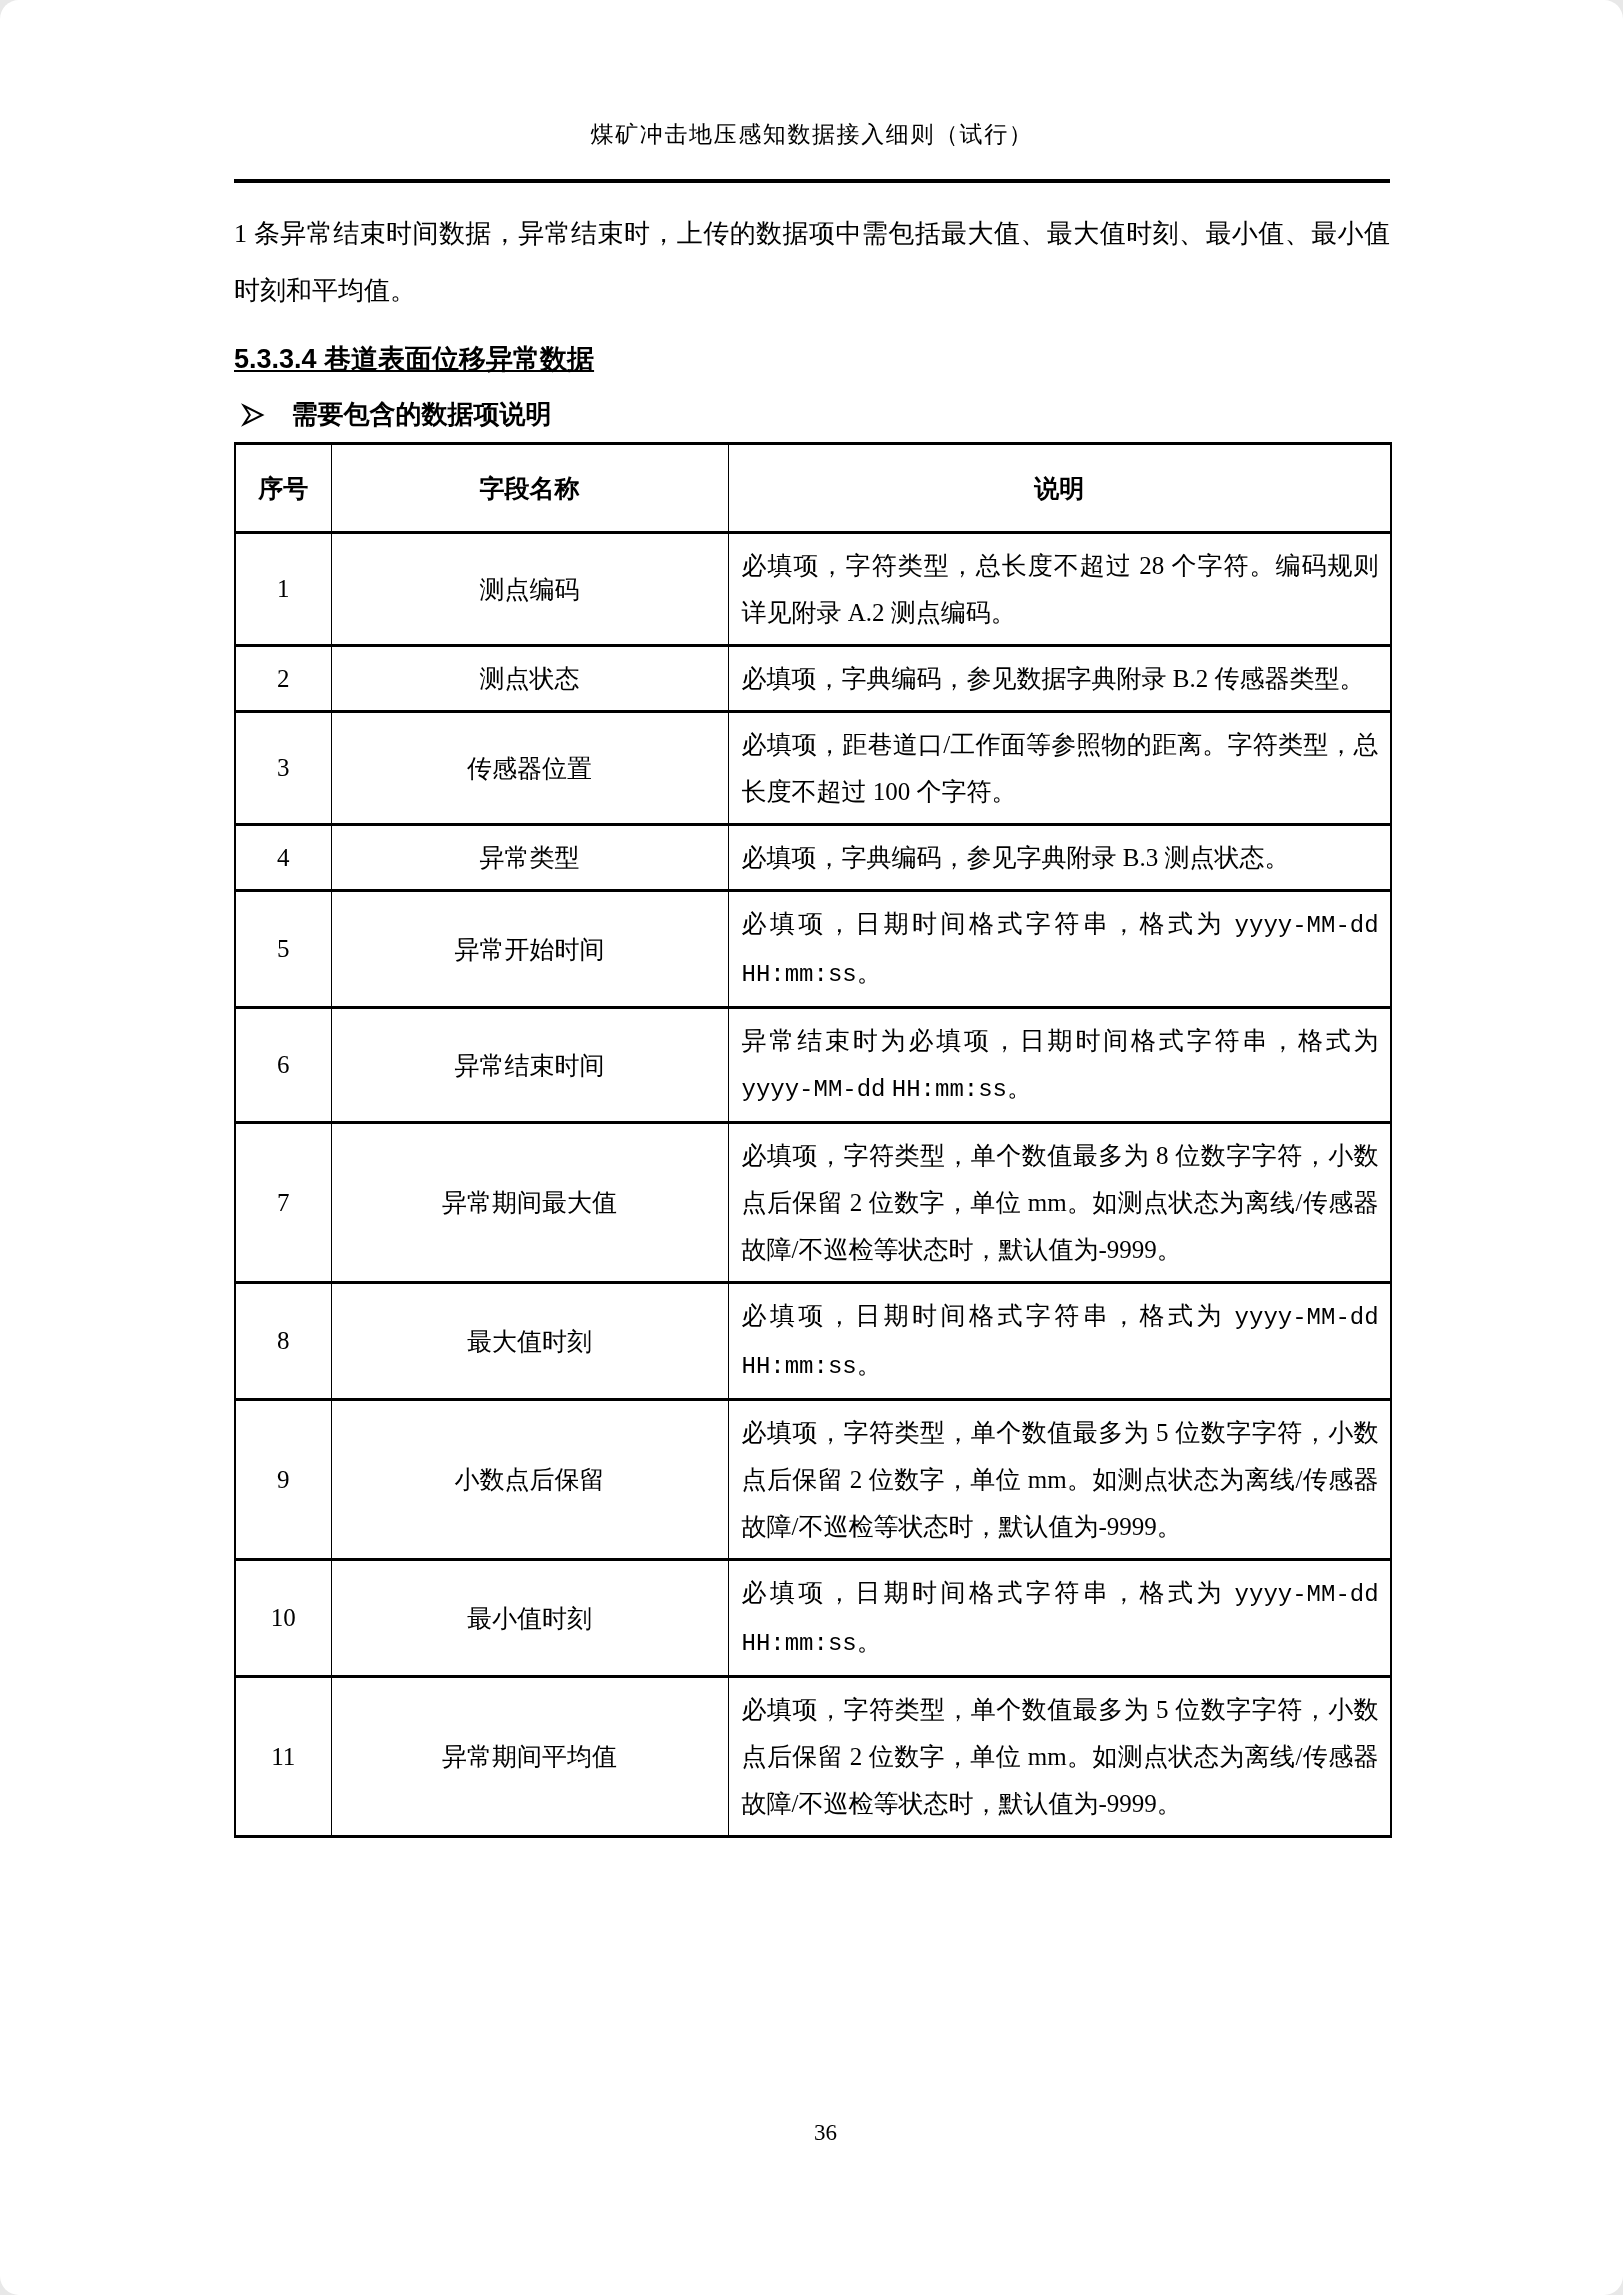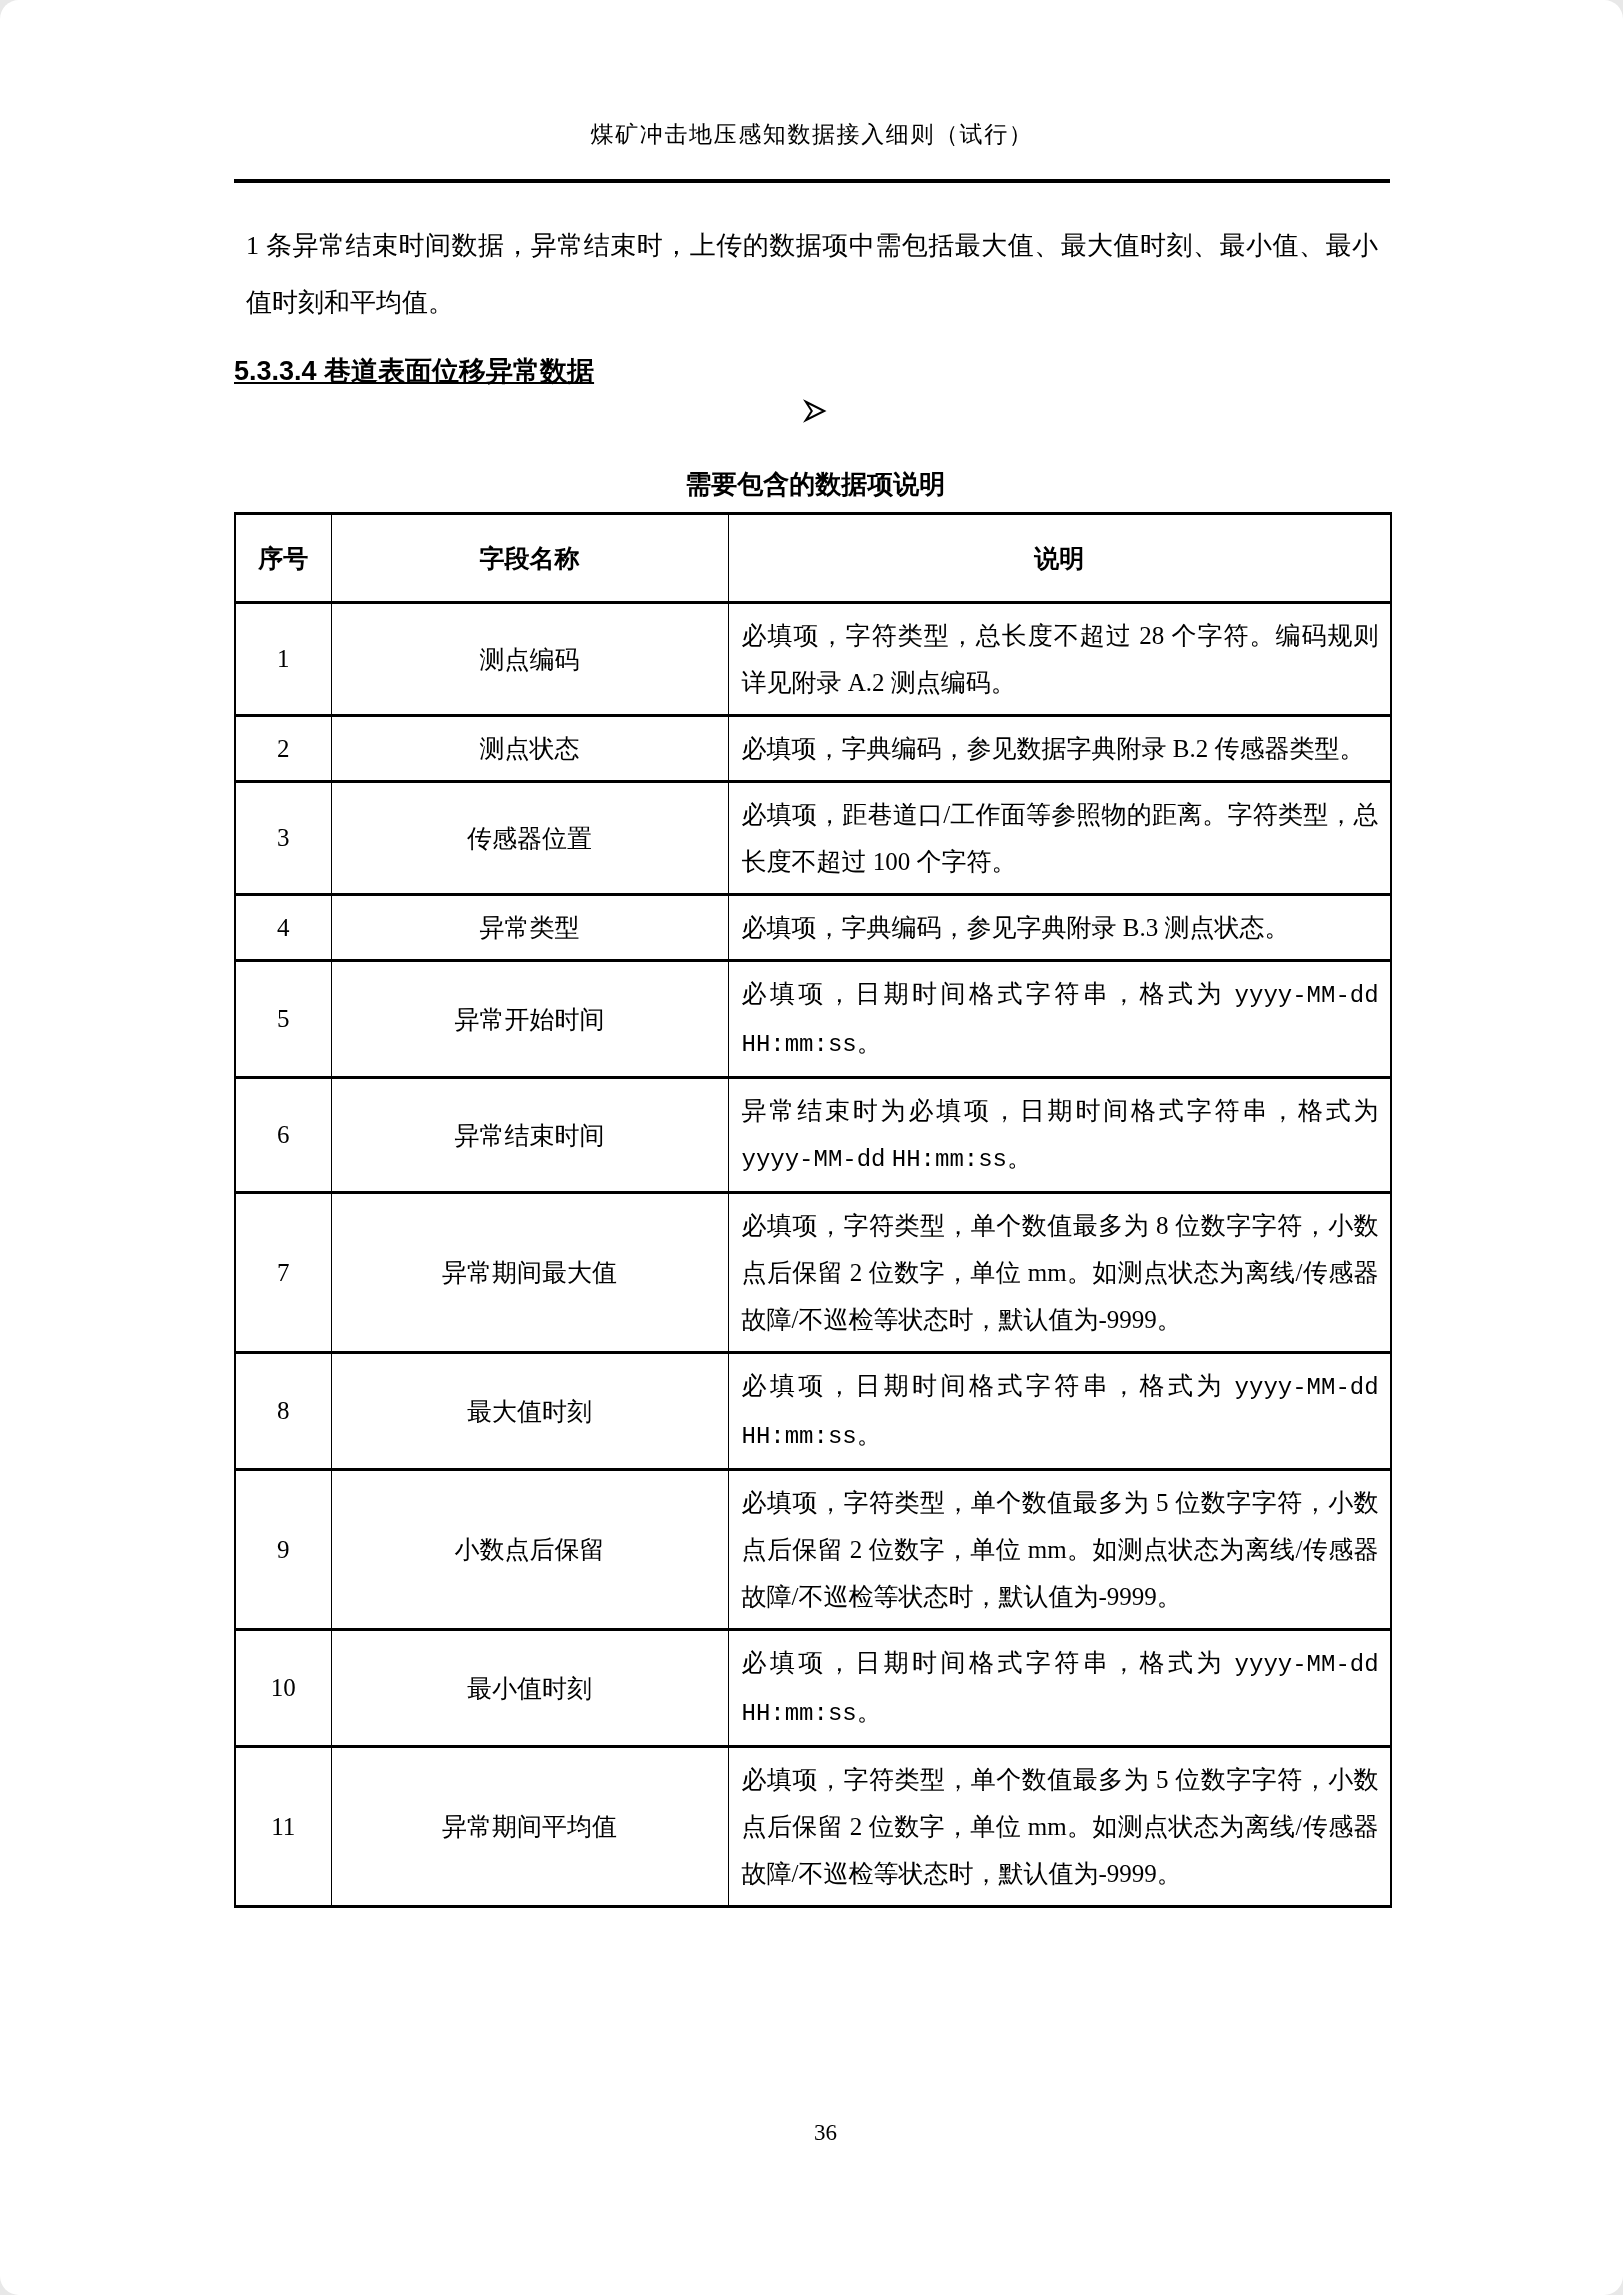--- a/index.html
+++ b/index.html
@@ -32,44 +32,43 @@
     height: 4px;
     background: #000;
   }
   .content {
     position: absolute;
     top: 205px;
     left: 234px;
     width: 1156px;
   }
   .para {
-    margin: 12px;
+    margin: 0;
     font-size: 26px;
     line-height: 57px;
     text-align: justify;
     text-align-last: left;
   }
   .section-heading {
     margin: 13px 0 0 0;
     font-family: "Liberation Sans", "DejaVu Sans", sans-serif;
     font-weight: bold;
     font-size: 27px;
     line-height: 55px;
     text-decoration: underline;
   }
   .bullet-line {
     display: flex;
     align-items: center;
-    gap: 34px;
+    gap: 27px;
     line-height: 55px;
     font-family: "Liberation Sans", "DejaVu Sans", sans-serif;
     font-weight: bold;
     font-size: 26px;
     padding-left: 6.5px;
-    flex-direction: column;
   }
   .bullet-icon { display: inline-flex; width: 24px; height: 24px; }
   .bullet-icon svg { width: 24px; height: 24px; }
   .table-caption {
     text-align: center;
     font-family: "Liberation Sans", "DejaVu Sans", sans-serif;
     font-weight: bold;
     font-size: 26px;
     line-height: 41px;
   }

